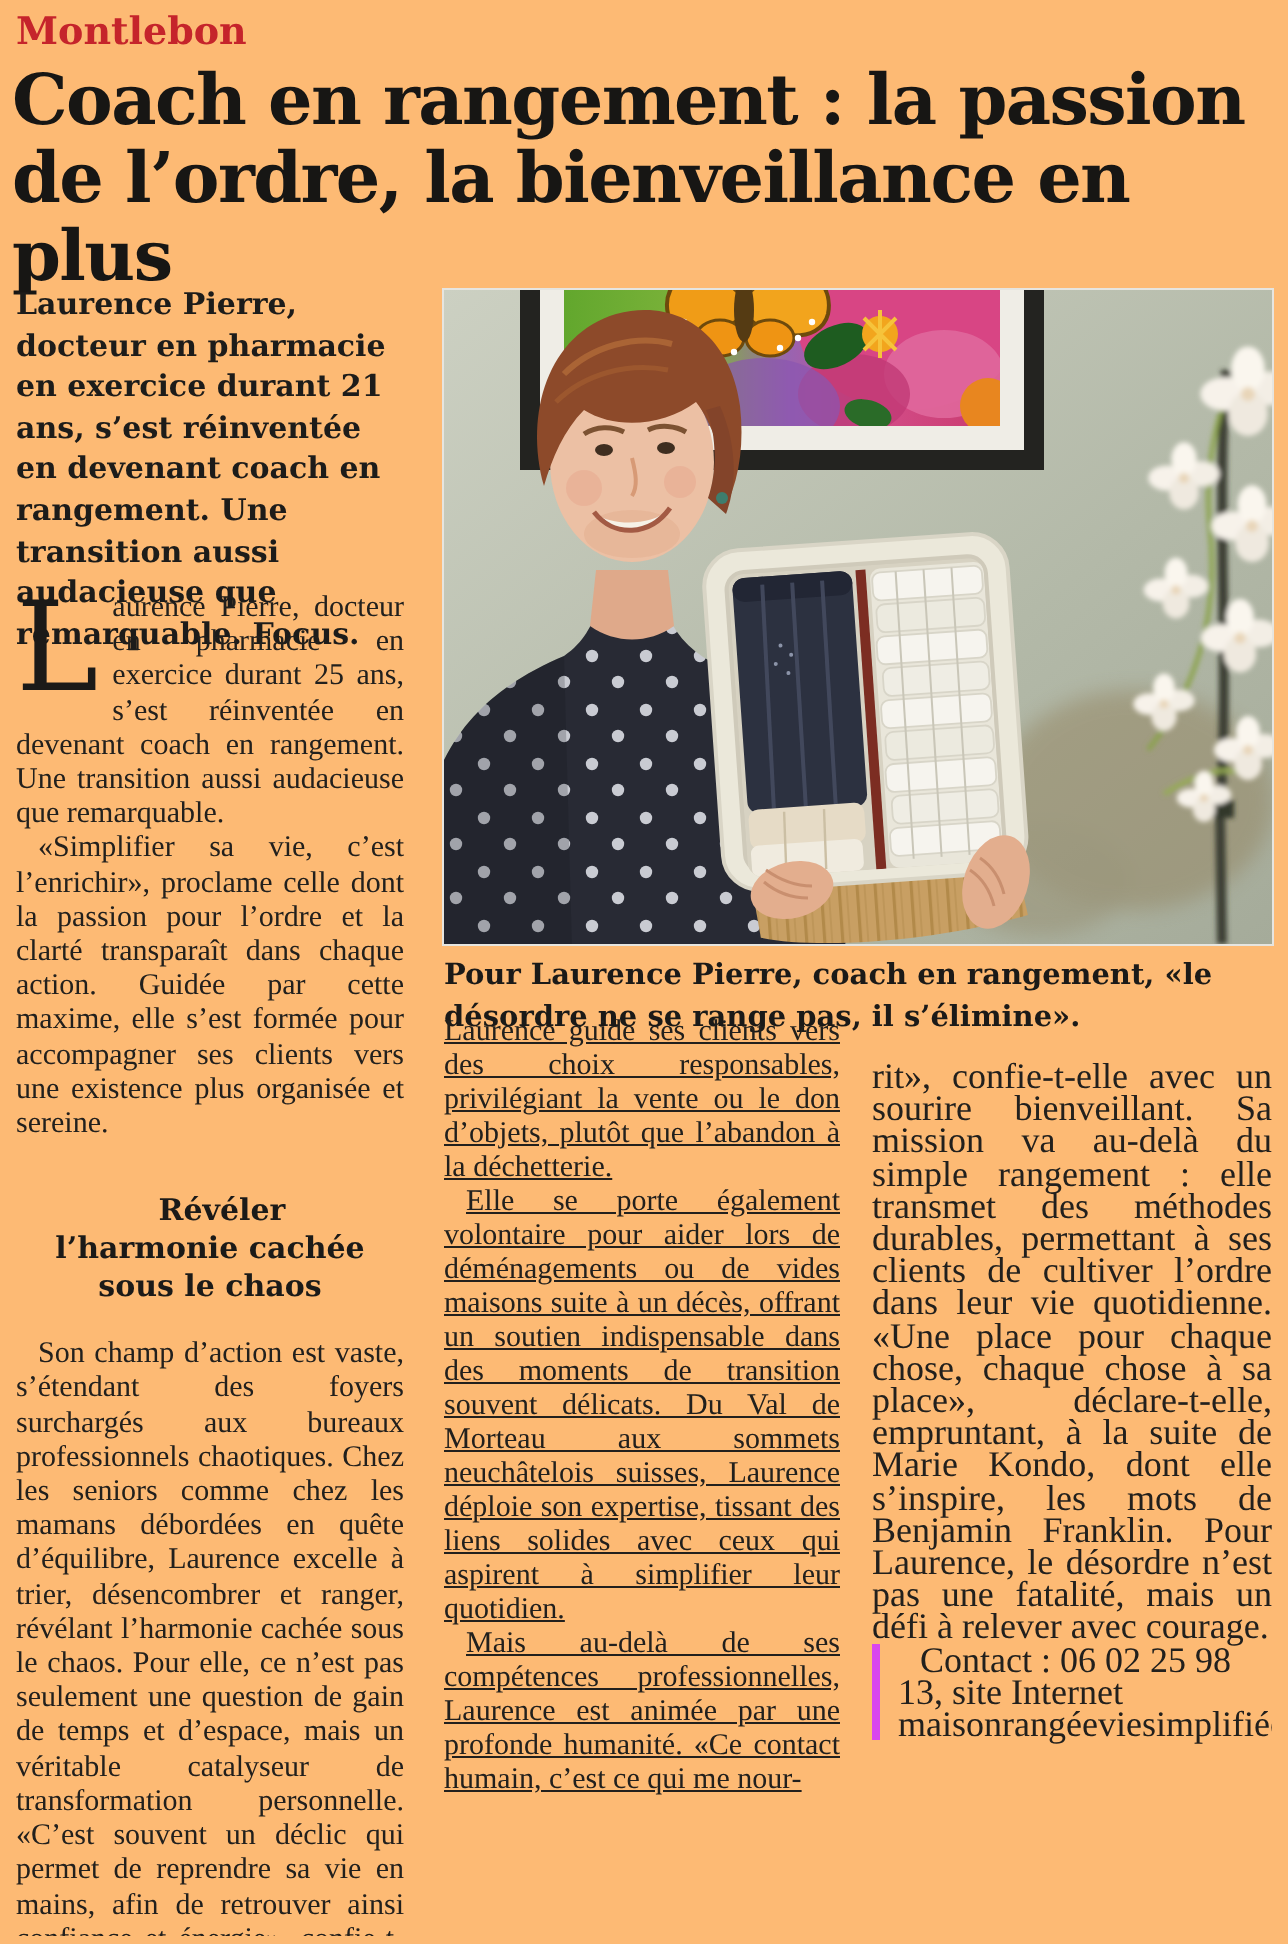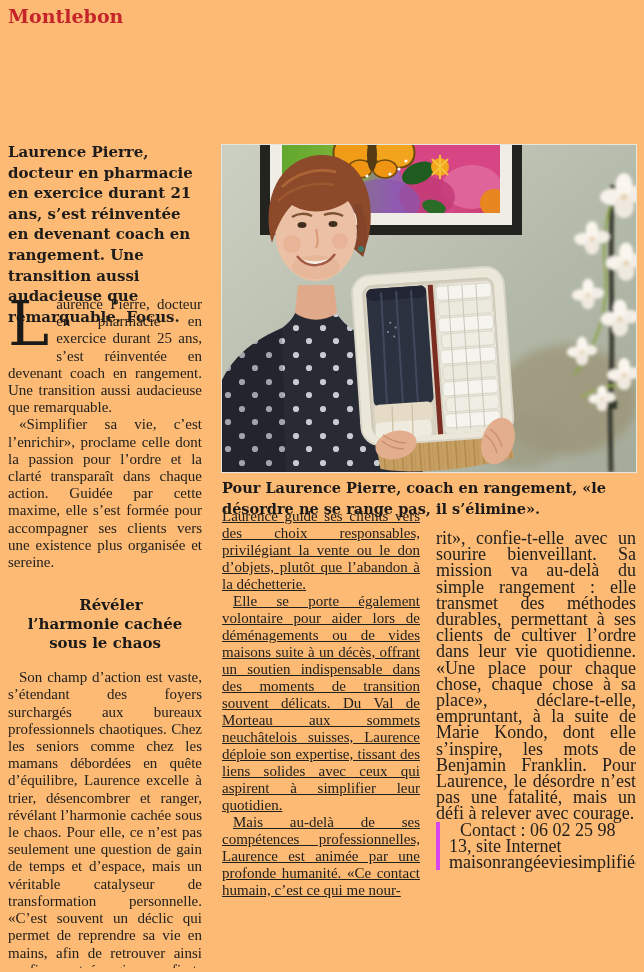--- a/index.html
+++ b/index.html
@@ -69,20 +69,24 @@
     text-align:left; text-indent:0;
   }
 </style>
 </head>
 <body>
 
 <div class="page">
 
   <div class="kicker">Montlebon</div>
 
+  <h1 class="headline">
+    <span>Coach en rangement : la passion</span>
+    <span>de l’ordre, la bienveillance en plus</span>
+  </h1>
 
   <div class="lead">Laurence Pierre, docteur en pharmacie en exercice durant 21 ans, s’est réinventée en devenant coach en rangement. Une transition aussi audacieuse que remarquable. Focus.</div>
 
   <div class="body-col col1">
     <p class="after-cap"><span class="dropcap">L</span><span>aurence Pierre, docteur en pharmacie en exercice durant 25 ans, s’est réinventée en devenant coach en rangement. Une transition aussi audacieuse que remarquable.</span></p>
     <p>«Simplifier sa vie, c’est l’enrichir», proclame celle dont la passion pour l’ordre et la clarté transparaît dans chaque action. Guidée par cette maxime, elle s’est formée pour accompagner ses clients vers une existence plus organisée et sereine.</p>
     <h3 class="subhead">Révéler l’harmonie cachée sous le chaos</h3>
     <p>Son champ d’action est vaste, s’étendant des foyers surchargés aux bureaux professionnels chaotiques. Chez les seniors comme chez les mamans débordées en quête d’équilibre, Laurence excelle à trier, désencombrer et ranger, révélant l’harmonie cachée sous le chaos. Pour elle, ce n’est pas seulement une question de gain de temps et d’espace, mais un véritable catalyseur de transformation personnelle. «C’est souvent un déclic qui permet de reprendre sa vie en mains, afin de retrouver ainsi confiance et énergie», confie-t-elle.</p>
     <p>Avec une approche aussi écologique que pragmatique,</p>
   </div>

